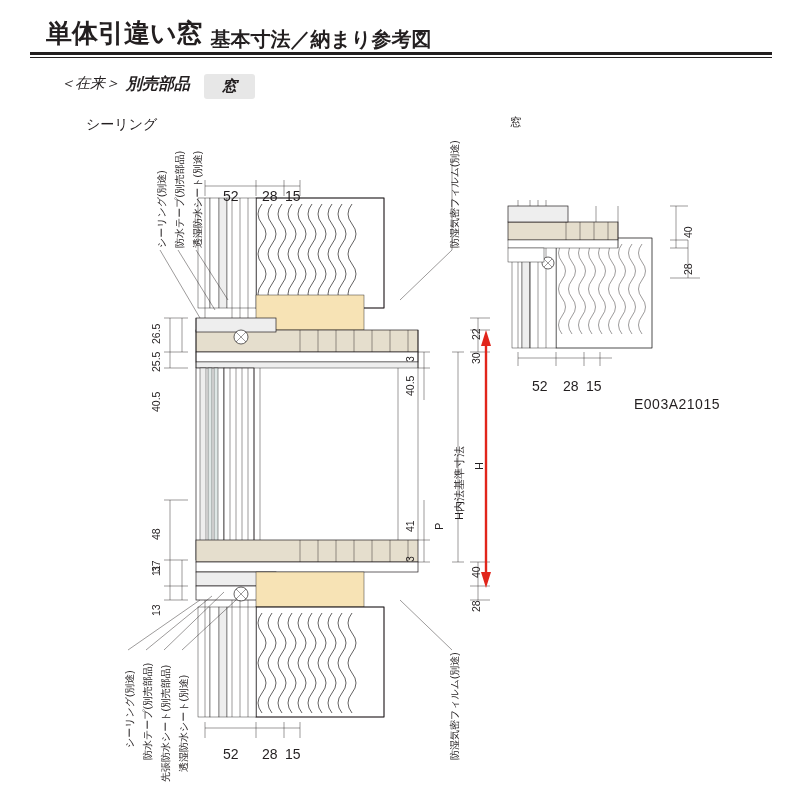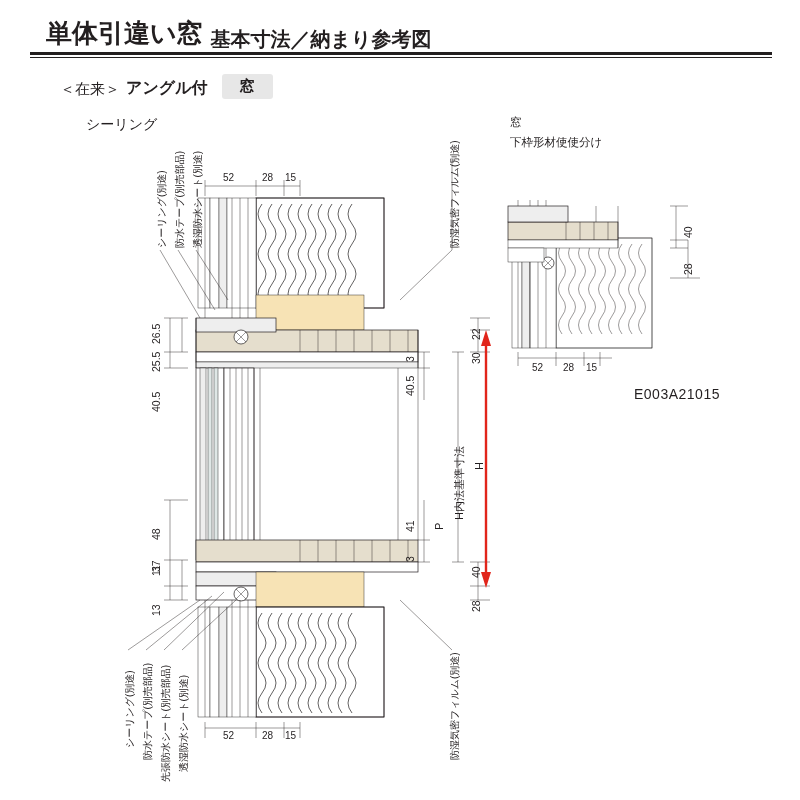--- a/index.html
+++ b/index.html
@@ -13,71 +13,70 @@
   }
   .page{position:absolute;left:0;top:0;width:800px;height:800px;}
 
   
   .hdr{position:absolute;left:46px;top:14px;display:flex;align-items:center;}
   .hdr .t1{font-size:26px;font-weight:bold;letter-spacing:0px;}
   .hdr .t2{font-size:20px;font-weight:bold;margin-left:8px;margin-top:12px;}
   .hdr-rule{position:absolute;left:30px;top:52px;width:742px;height:3px;background:#231f20;}
   .hdr-rule2{position:absolute;left:30px;top:57px;width:742px;height:1px;background:#231f20;}
 
-  .sub{position:absolute;left:60px;top:74px;display:flex;align-items:flex-end;}
+  .sub{position:absolute;left:60px;top:74px;display:flex;align-items:flex-start;font-style:italic;}
   .sub .s1{font-size:15px;}
   .sub .s2{font-size:16px;font-weight:bold;margin-left:6px;}
   .pill{margin-left:14px;background:#e7e7e7;border-radius:3px;padding:3px 18px;font-size:15px;font-weight:bold;color:#231f20;}
 
   .secttl{position:absolute;left:86px;top:116px;font-size:14px;}
 
   
   .note{position:absolute;left:510px;top:112px;font-size:11.5px;line-height:20px;}
-  .code{position:absolute;left:634px;top:386px;font-size:14px;letter-spacing:.5px;}
+  .code{position:absolute;left:634px;top:396px;font-size:14px;letter-spacing:.5px;}
 
   
   svg{position:absolute;left:0;top:0;}
   .ln{stroke:#231f20;fill:none;}
   .thin{stroke-width:.7;}
   .vthin{stroke-width:.45;}
   .woodfill{fill:#e5decd;}
   .glassfill{fill:#dfe7e6;}
   .greyfill{fill:#eeeeee;}
   .white{fill:#ffffff;}
   .yel{fill:#f7e3b5;}
 
   
-  .dim{position:absolute;font-size:10px;color:#231f20;white-space:nowrap;}
+  .dim{position:absolute;font-size:14px;color:#231f20;white-space:nowrap;margin-top:16px;}
   .lblv{position:absolute;font-size:10px;color:#231f20;white-space:nowrap;transform-origin:left top;transform:rotate(-90deg);}
   .dimv{position:absolute;font-size:10.5px;color:#231f20;white-space:nowrap;transform-origin:left top;transform:rotate(-90deg);}
   .big{font-size:11px;}
 </style>
 </head>
 <body>
 
 <div class="page">
 
   <div class="hdr">
     <span class="t1">単体引違い窓</span>
     <span class="t2">基本寸法／納まり参考図</span>
   </div>
   <div class="hdr-rule"></div>
   <div class="hdr-rule2"></div>
 
   <div class="sub">
     <span class="s1">＜在来＞</span>
-    <span class="s2">アングル付</span>
+    <span class="s2">別売部品</span>
     <span class="pill">窓</span>
   </div>
 
   <div class="secttl">シーリング</div>
 
   <div class="note">
     <div>窓</div>
-    <div>下枠形材使使分け</div>
   </div>
   <div class="code">E003A21015</div>
 
   <svg width="800" height="800">
 
     <g class="ln thin">
       <rect x="256" y="198" width="128" height="110" class="white"></rect>
       <path d="M262 204 q-8 10 0 20 q8 10 0 20 q-8 10 0 20 q8 10 0 20 q-8 10 0 20" stroke="#231f20"></path>
       <path d="M272 204 q-8 10 0 20 q8 10 0 20 q-8 10 0 20 q8 10 0 20 q-8 10 0 20" stroke="#231f20"></path>
       <path d="M282 204 q-8 10 0 20 q8 10 0 20 q-8 10 0 20 q8 10 0 20 q-8 10 0 20" stroke="#231f20"></path>

